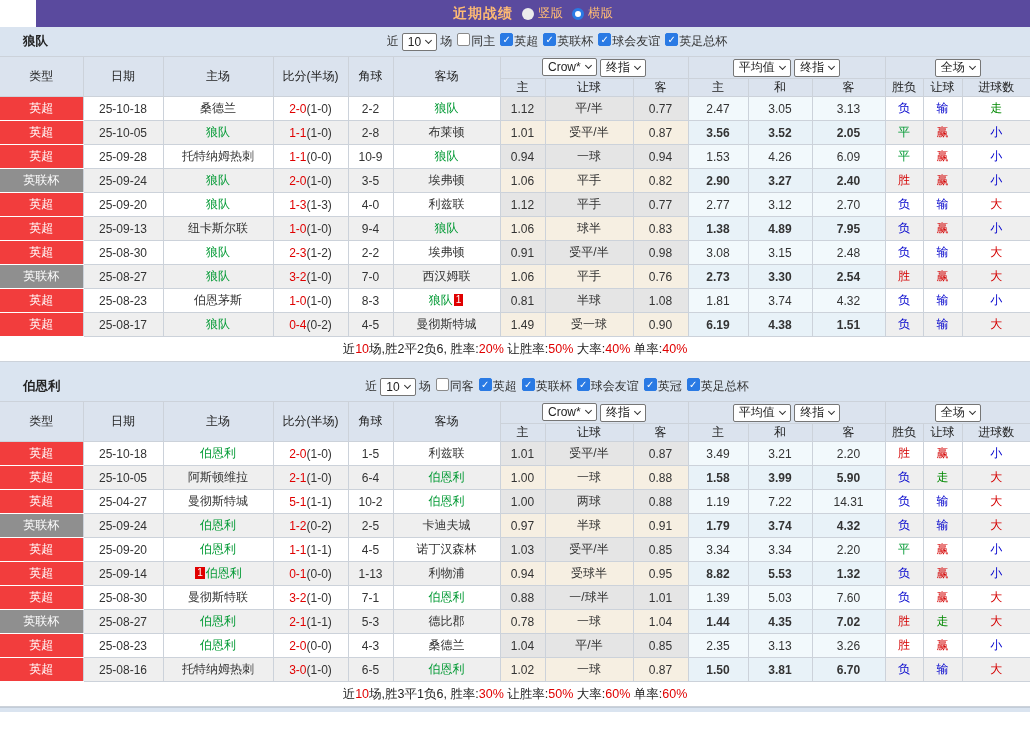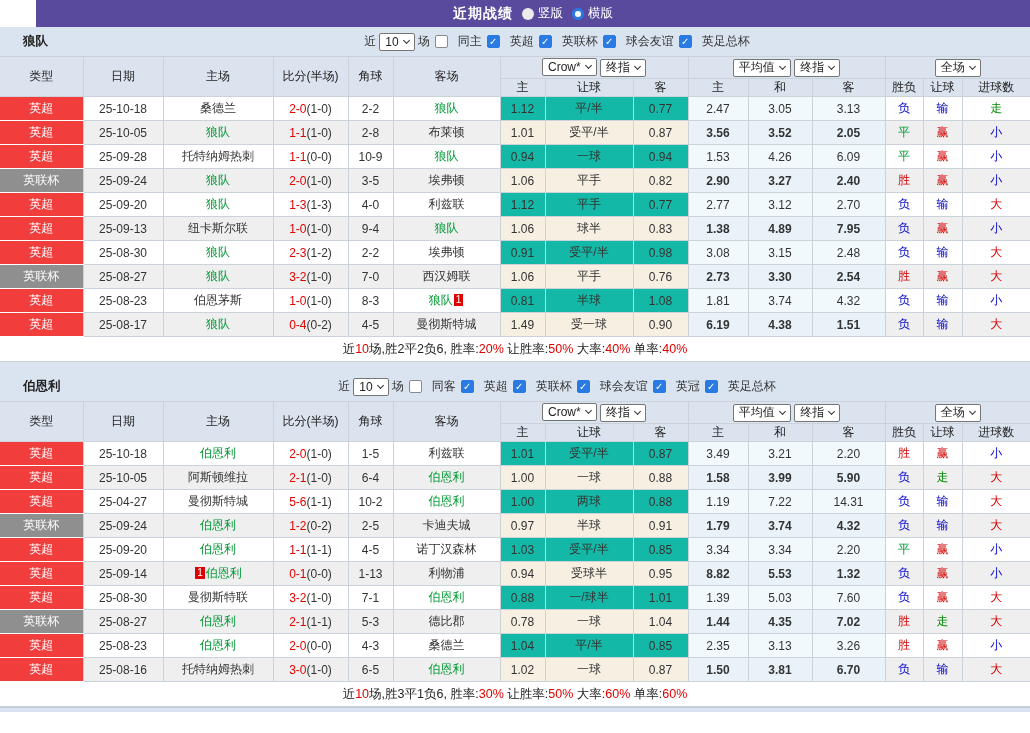--- a/index.html
+++ b/index.html
@@ -4,36 +4,36 @@
 <style>
   * { box-sizing: border-box; }
   html,body { margin:0; padding:0; background:#fff; }
   body {
     width:1030px;
     font-family:"Liberation Sans","DejaVu Sans",sans-serif;
     font-size:12px; color:#333;
   }
   
   .titlebar{
-    height:27px; background:#5a4a9e; color:#ffffff;
+    height:27px; background:#5a4a9e; color:#fdba74;
     display:flex; align-items:center; justify-content:center; gap:9px;margin-left:36px;
   }
   .titlebar .title{ font-size:14px; font-weight:bold; letter-spacing:1px; }
   .radio-item{ display:inline-flex; align-items:center; gap:4px; font-size:12.5px; cursor:pointer; }
   .radio{ display:inline-block; width:12px; height:12px; border-radius:50%; }
   .radio.on{ background:#ececec; }
   .radio.off{ background:#fff; border:3px solid #2a7ae4; }
   
   .filter-row{
     height:29px; background:#dae4f0; position:relative;
     display:flex; align-items:center; justify-content:center;
   }
   .team-label{ position:absolute; left:23px; font-weight:bold; font-size:12.5px; color:#222; }
   .filters{ display:inline-flex; align-items:center; gap:3px; transform:translateX(42px); }
-  .cbg{ display:inline-flex; align-items:center; cursor:pointer; margin-left:2px;gap:9px; }
+  .cbg{ display:inline-flex; align-items:flex-start; cursor:pointer; margin-left:2px; }
   .cb{
     display:inline-block; width:13px; height:13px; border-radius:2px;
     text-align:center; line-height:12px; font-size:10px; margin-right:1px;
   }
   .cb.on{ background:#2a7ae4; color:#fff; border:1px solid #2a7ae4; }
   .cb.off{ background:#fff; border:1px solid #8a8a8a; }
   
   .sel{
     display:inline-flex; align-items:center; gap:5px;
     background:#fff; border:1px solid #767676; border-radius:2px;
@@ -51,21 +51,21 @@
   tr.h1 th{ height:22px; }
   tr.h2 th{ height:17px; }
   tbody td{ height:24px; padding:0; }
   td:first-child, th:first-child{ border-left:none; }
   td:last-child, th:last-child{ border-right:none; }
   .c-type{ color:#fff; border-bottom:1px solid #fff !important; }
   .c-type.red{ background:#f23d3d; }
   .c-type.gray{ background:#8f8f8f; }
   tr.odd td{ background:#fff; }
   tr.even td{ background:#efefef; }
-  tr.odd td.c-cream{ background:#14b8a6; }
+  tr.odd td.c-cream{ background:#e5e5e5; }
   tr.even td.c-cream{ background:#f6efe2; }
   tr.odd td.c-blue{ background:#f2f9fc; }
   tr.even td.c-blue{ background:#e8f2f8;font-weight:bold; }
   tr.odd td.c-type.red, tr.even td.c-type.red{ background:#f23d3d; }
   tr.odd td.c-type.gray, tr.even td.c-type.gray{ background:#8f8f8f; }
   .team{ color:#333; cursor:pointer; }
   .team.green{ color:#009933; }
   .ft{ color:#e00000; }
   .htm{ color:#333; }
   .rc{
@@ -503,21 +503,21 @@
         <td class="c-blue">3.99</td>
         <td class="c-blue">5.90</td>
         <td class="c-res" style="color: rgb(0, 0, 204);">负</td>
         <td class="c-res" style="color: rgb(0, 136, 0);">走</td>
         <td class="c-res" style="color: rgb(212, 0, 0);">大</td>
       </tr>
       <tr class="odd">
         <td class="c-type red">英超</td>
         <td class="c-date">25-04-27</td>
         <td class="c-team"><span class="team">曼彻斯特城</span></td>
-        <td class="c-score"><span class="ft">5-6</span><span class="htm">(1-1)</span></td>
+        <td class="c-score"><span class="ft">5-1</span><span class="htm">(1-1)</span></td>
         <td class="c-corner">10-2</td>
         <td class="c-team"><span class="team green">伯恩利</span></td>
         <td class="c-cream">1.00</td>
         <td class="c-cream">两球</td>
         <td class="c-cream">0.88</td>
         <td class="c-blue">1.19</td>
         <td class="c-blue">7.22</td>
         <td class="c-blue">14.31</td>
         <td class="c-res" style="color: rgb(0, 0, 204);">负</td>
         <td class="c-res" style="color: rgb(0, 0, 204);">输</td>

